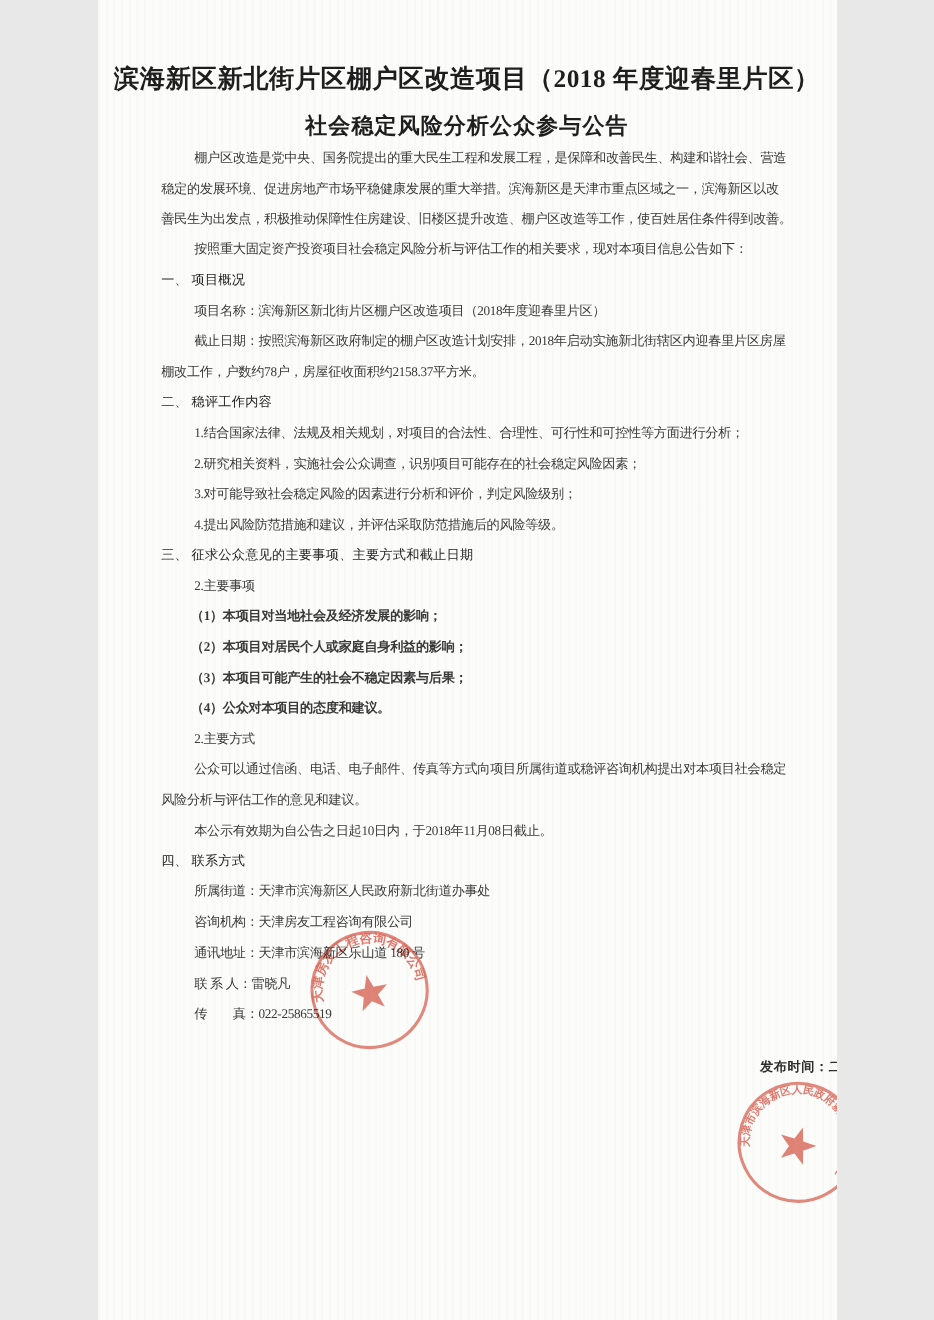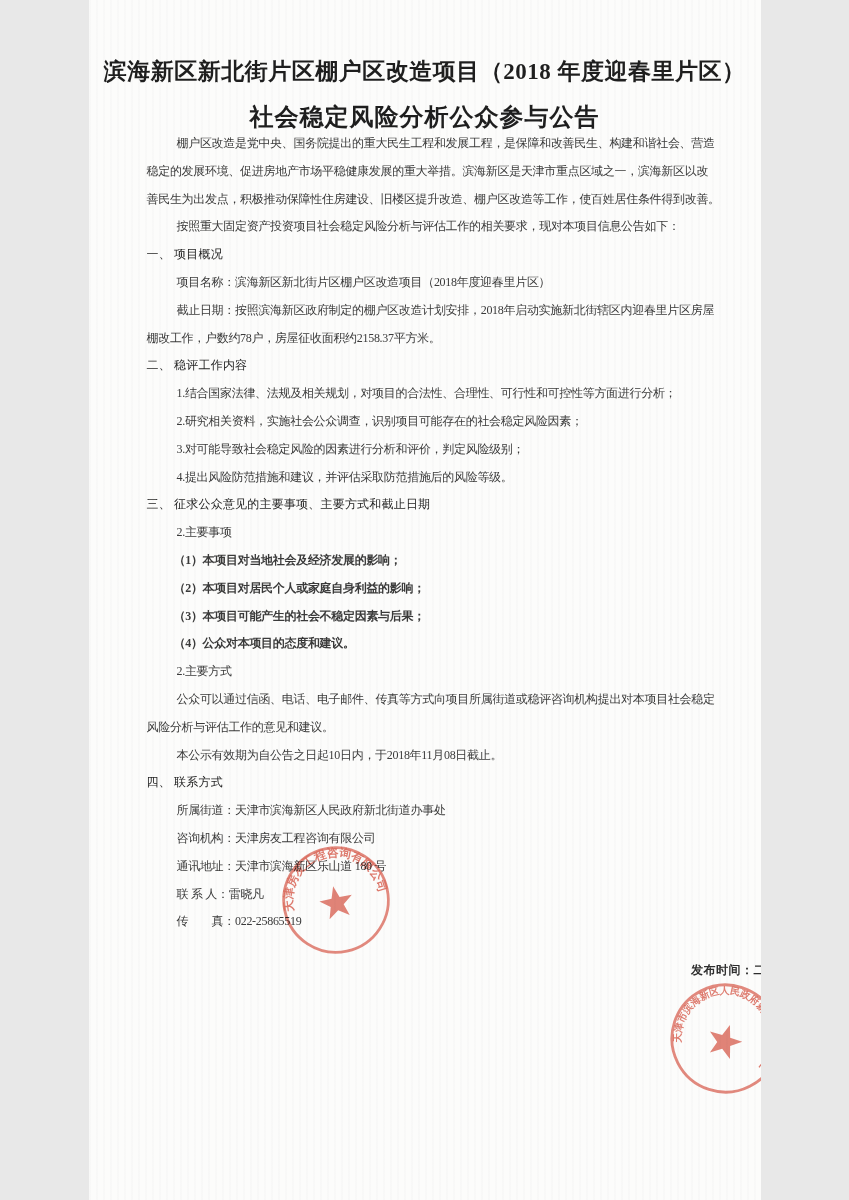--- a/index.html
+++ b/index.html
@@ -11,21 +11,21 @@
       repeating-linear-gradient(90deg, rgba(120,120,130,0.028) 0 2px, rgba(0,0,0,0) 2px 7px),
       #fcfcfb;
     overflow:hidden;
     font-family:"Liberation Serif","DejaVu Serif",serif;
   }
   .titles{
     position:absolute;top:56px;left:0;right:0;
     text-align:center;color:#1e1e1e;font-weight:700;
   }
   .t1{font-size:23px;letter-spacing:0.5px;white-space:nowrap;}
-  .t2{font-size:24px;margin-top:14px;letter-spacing:1px;white-space:nowrap;text-align:center;}
+  .t2{font-size:20px;margin-top:14px;letter-spacing:1px;white-space:nowrap;text-align:center;}
   .content{
     position:absolute;left:58px;top:130px;width:736px;
     font-size:12px;line-height:27.8px;color:#3a3a3a;
     letter-spacing:-0.3px;
   }
   .line{white-space:nowrap;height:27.8px;overflow:visible;}
   .ind{padding-left:30px;}
   .ind2{padding-left:27px;font-weight:bold;}
   .hd{font-weight:400;color:#242424;letter-spacing:0.2px;}
   .publish{

